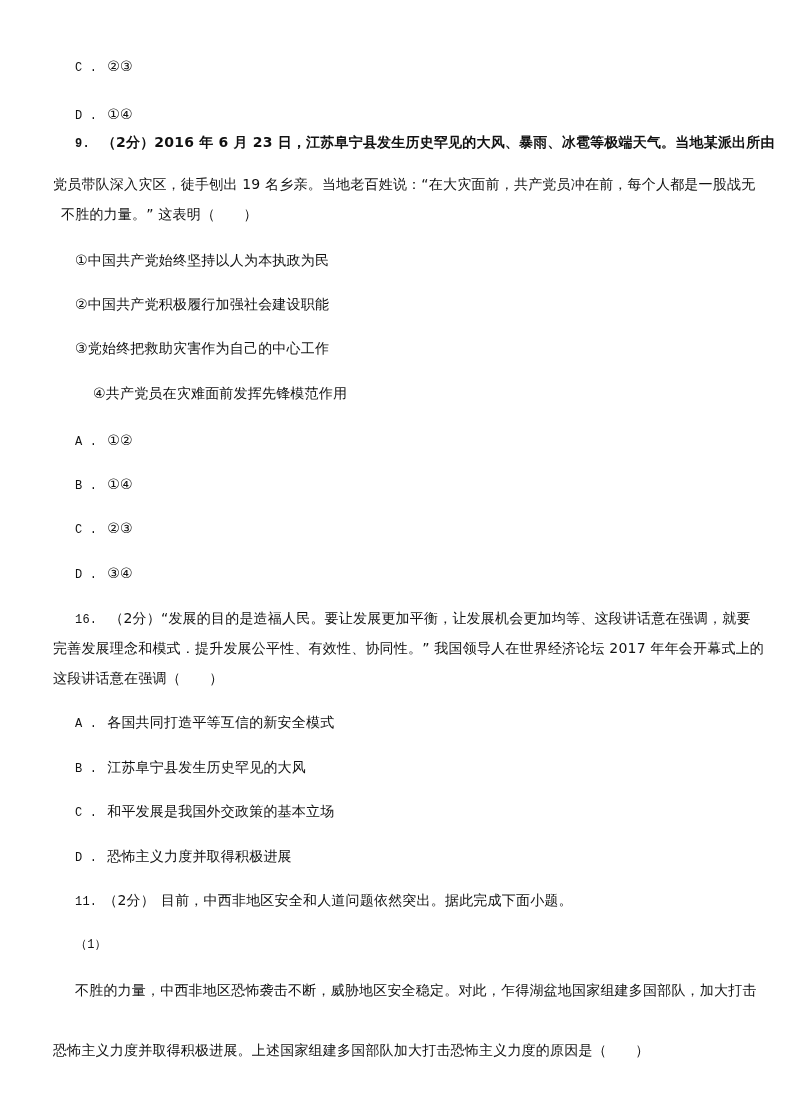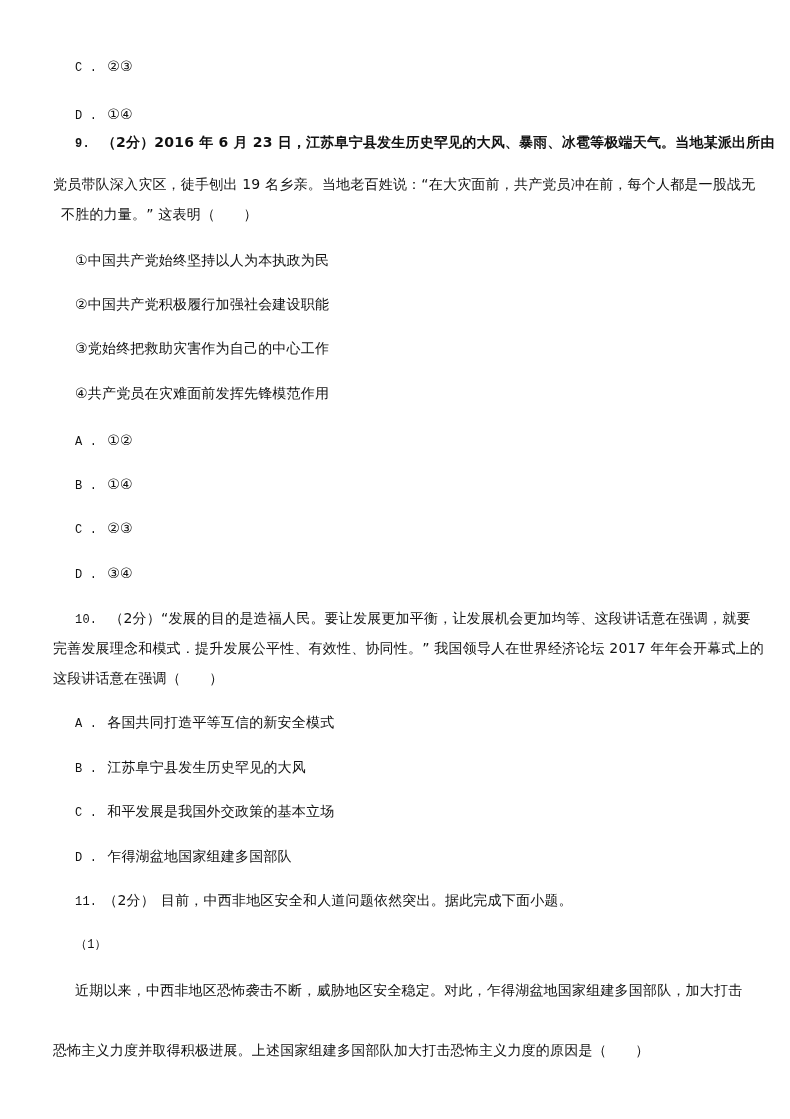--- a/index.html
+++ b/index.html
@@ -28,57 +28,57 @@
 <div>
   <div class="line" style="left:75px; top:132px;font-weight:bold;">
     <span class="qnum">9.</span><span>（2分）</span><span>2016 年 6 月 23 日，江苏阜宁县发生历史罕见的大风、暴雨、冰雹等极端天气。当地某派出所由</span>
   </div>
   <div class="line" style="left:53px; top:174px;">党员带队深入灾区，徒手刨出 19 名乡亲。当地老百姓说：“在大灾面前，共产党员冲在前，每个人都是一股战无</div>
   <div class="line" style="left:61px; top:204px;">不胜的力量。” 这表明（　　）</div>
 
   <div class="line" style="left:75px; top:250px;">①中国共产党始终坚持以人为本执政为民</div>
   <div class="line" style="left:75px; top:294px;">②中国共产党积极履行加强社会建设职能</div>
   <div class="line" style="left:75px; top:338px;">③党始终把救助灾害作为自己的中心工作</div>
-  <div class="line" style="left:75px; top:383px;text-align:center;">④共产党员在灾难面前发挥先锋模范作用</div>
+  <div class="line" style="left:93px; top:383px;text-align:center;">④共产党员在灾难面前发挥先锋模范作用</div>
 
   <div class="line" style="left:75px; top:430px;">
     <span class="opt-letter">A .</span><span>①②</span>
   </div>
   <div class="line" style="left:75px; top:474px;">
     <span class="opt-letter">B .</span><span>①④</span>
   </div>
   <div class="line" style="left:75px; top:518px;">
     <span class="opt-letter">C .</span><span>②③</span>
   </div>
   <div class="line" style="left:75px; top:563px;">
     <span class="opt-letter">D .</span><span>③④</span>
   </div>
 </div>
 
 <div>
   <div class="line" style="left:75px; top:608px;">
-    <span class="qnum">10.</span><span>（2分）</span><span>“发展的目的是造福人民。要让发展更加平衡，让发展机会更加均等、这段讲话意在强调，就要</span>
+    <span class="qnum">16.</span><span>（2分）</span><span>“发展的目的是造福人民。要让发展更加平衡，让发展机会更加均等、这段讲话意在强调，就要</span>
   </div>
   <div class="line" style="left:53px; top:638px;">完善发展理念和模式．提升发展公平性、有效性、协同性。” 我国领导人在世界经济论坛 2017 年年会开幕式上的</div>
   <div class="line" style="left:53px; top:668px;">这段讲话意在强调（　　）</div>
 
   <div class="line" style="left:75px; top:712px;">
     <span class="opt-letter">A .</span><span>各国共同打造平等互信的新安全模式</span>
   </div>
   <div class="line" style="left:75px; top:757px;">
     <span class="opt-letter">B .</span><span>江苏阜宁县发生历史罕见的大风</span>
   </div>
   <div class="line" style="left:75px; top:801px;">
     <span class="opt-letter">C .</span><span>和平发展是我国外交政策的基本立场</span>
   </div>
   <div class="line" style="left:75px; top:846px;">
-    <span class="opt-letter">D .</span><span>乍得湖盆地国家组建多国部队</span>
+    <span class="opt-letter">D .</span><span>恐怖主义力度并取得积极进展</span>
   </div>
 </div>
 
 <div>
   <div class="line" style="left:75px; top:890px;">
     <span class="qnum" style="margin-right:6px;text-align:center;">11.</span><span>（2分）</span><span style="margin-left:6px;">目前，中西非地区安全和人道问题依然突出。据此完成下面小题。</span>
   </div>
   <div class="line mono" style="left:75px; top:935px;">（1）</div>
-  <div class="line" style="left:75px; top:980px;">近期以来，中西非地区恐怖袭击不断，威胁地区安全稳定。对此，乍得湖盆地国家组建多国部队，加大打击</div>
+  <div class="line" style="left:75px; top:980px;">不胜的力量，中西非地区恐怖袭击不断，威胁地区安全稳定。对此，乍得湖盆地国家组建多国部队，加大打击</div>
   <div class="line" style="left:53px; top:1040px;">恐怖主义力度并取得积极进展。上述国家组建多国部队加大打击恐怖主义力度的原因是（　　）</div>
 </div>
 
 </body></html>

